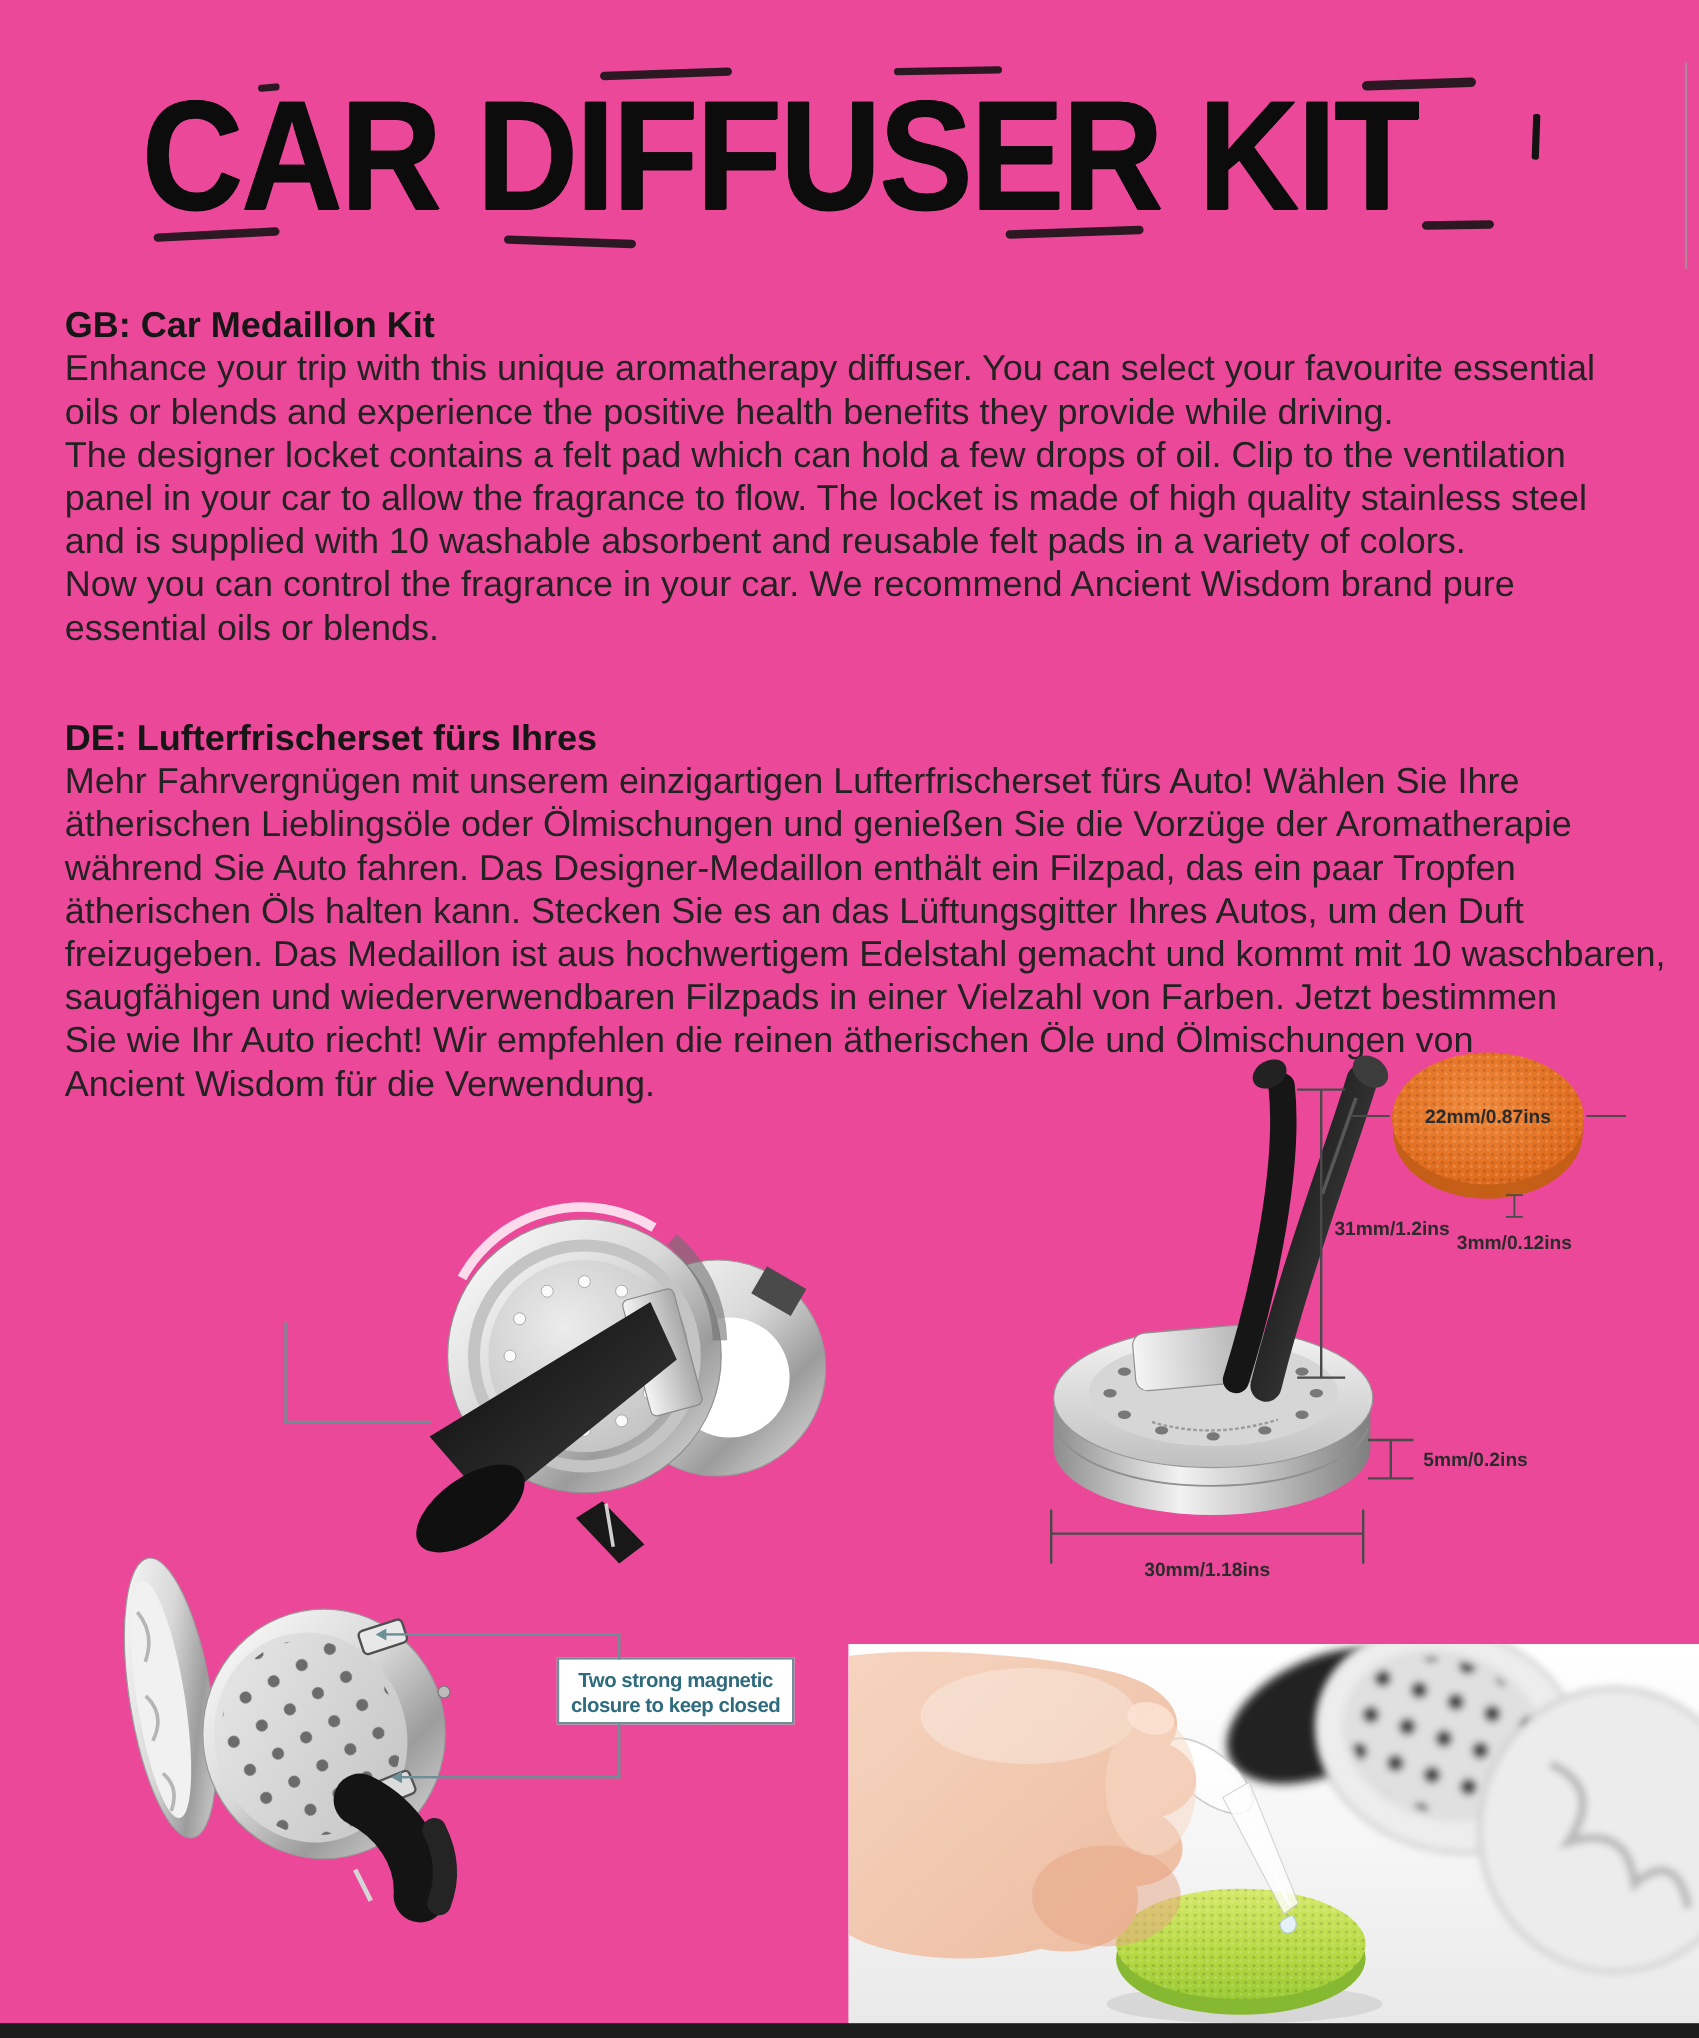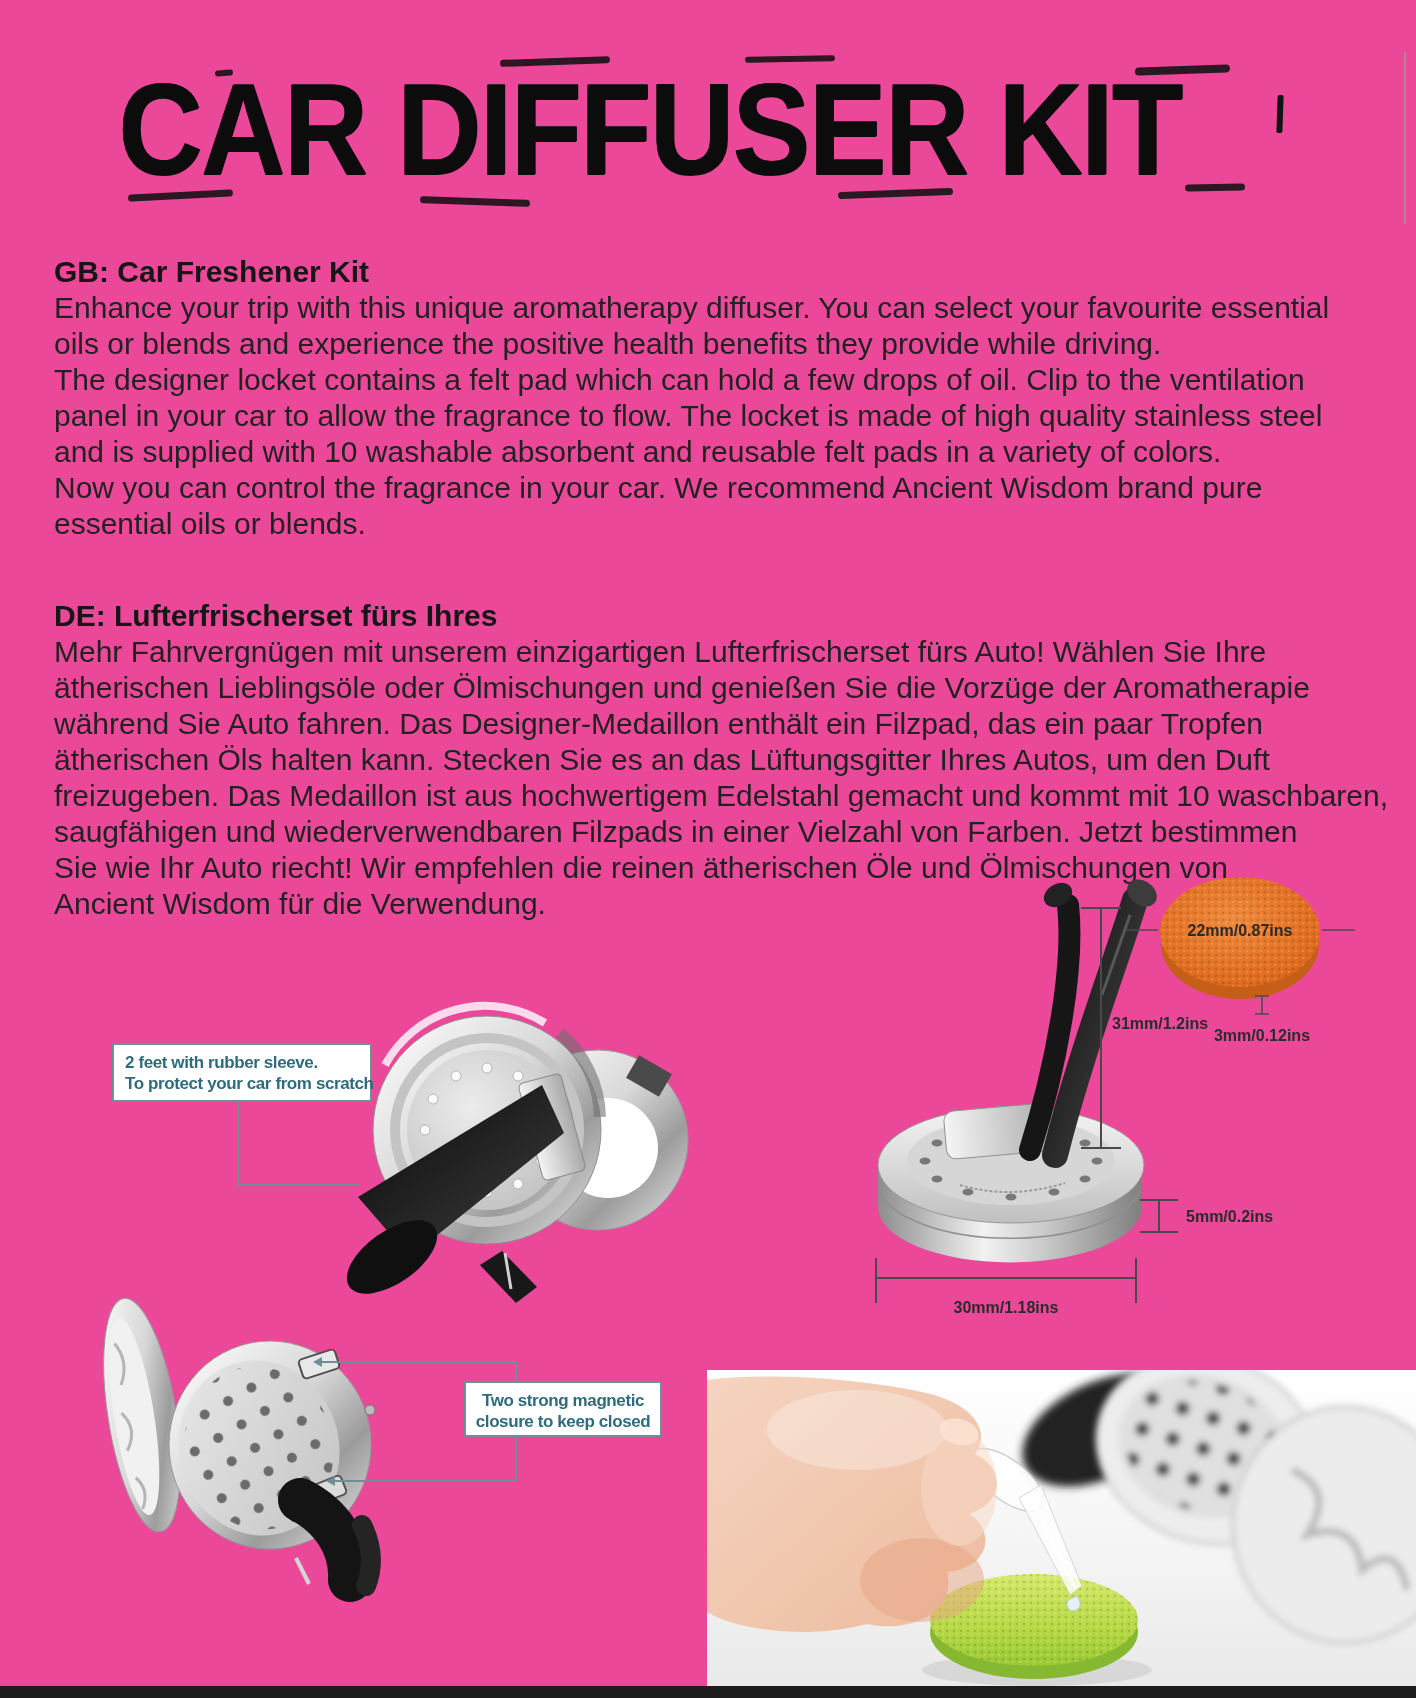--- a/index.html
+++ b/index.html
@@ -50,21 +50,21 @@
   <div class="smudge" style="left:215px;top:70px;width:18px;height:6px;transform:rotate(-5deg)"></div>
   <div class="smudge" style="left:500px;top:58px;width:110px;height:7px;transform:rotate(-2deg)"></div>
   <div class="smudge" style="left:745px;top:56px;width:90px;height:6px;transform:rotate(-1deg)"></div>
   <div class="smudge" style="left:1135px;top:66px;width:95px;height:8px;transform:rotate(-2deg)"></div>
   <div class="smudge" style="left:128px;top:192px;width:105px;height:7px;transform:rotate(-3deg)"></div>
   <div class="smudge" style="left:420px;top:198px;width:110px;height:7px;transform:rotate(2deg)"></div>
   <div class="smudge" style="left:838px;top:190px;width:115px;height:7px;transform:rotate(-2deg)"></div>
   <div class="smudge" style="left:1185px;top:184px;width:60px;height:7px;transform:rotate(-1deg)"></div>
 
   <div class="sec" style="top:254px;">
-    <h2>GB: Car Freshener Kit</h2>
+    <h2>GB: Car Medaillon Kit</h2>
     <p class="body">Enhance your trip with this unique aromatherapy diffuser. You can select your favourite essential
 oils or blends and experience the positive health benefits they provide while driving.
 The designer locket contains a felt pad which can hold a few drops of oil. Clip to the ventilation
 panel in your car to allow the fragrance to flow. The locket is made of high quality stainless steel
 and is supplied with 10 washable absorbent and reusable felt pads in a variety of colors.
 Now you can control the fragrance in your car. We recommend Ancient Wisdom brand pure
 essential oils or blends.</p>
   </div>
 
   <div class="sec" style="top:598px;">
@@ -131,22 +131,20 @@
     </g>
 
     <g>
       <polygon points="212,150 234,198 80,322 28,262" fill="url(#dk)"></polygon>
       <ellipse cx="62" cy="322" rx="52" ry="26" fill="#101010" transform="rotate(-35 62 322)"></ellipse>
       <polygon points="150,330 172,316 207,352 186,368" fill="#181818"></polygon>
       <line x1="175" y1="318" x2="181" y2="354" stroke="#d0d0d0" stroke-width="3"></line>
     </g>
   </svg>
 
-  <div class="callout co1">2 feet with rubber sleeve.
-To protect your car from scratch</div>
   <div class="cline" style="left:237px;top:1102px;width:2px;height:84px;"></div>
   <div class="cline" style="left:237px;top:1184px;width:122px;height:2px;"></div>
 
   <svg class="fig" style="left:850px;top:855px;" width="566" height="465" viewBox="0 0 566 465">
     <defs>
       <linearGradient id="sideB" x1="0" y1="0" x2="1" y2="0">
         <stop offset="0" stop-color="#8d8d8d"></stop>
           <stop offset="0.4" stop-color="#f2f2f2"></stop>
         <stop offset="0.6" stop-color="#cfcfcf"></stop>
           <stop offset="1" stop-color="#7f7f7f"></stop>

